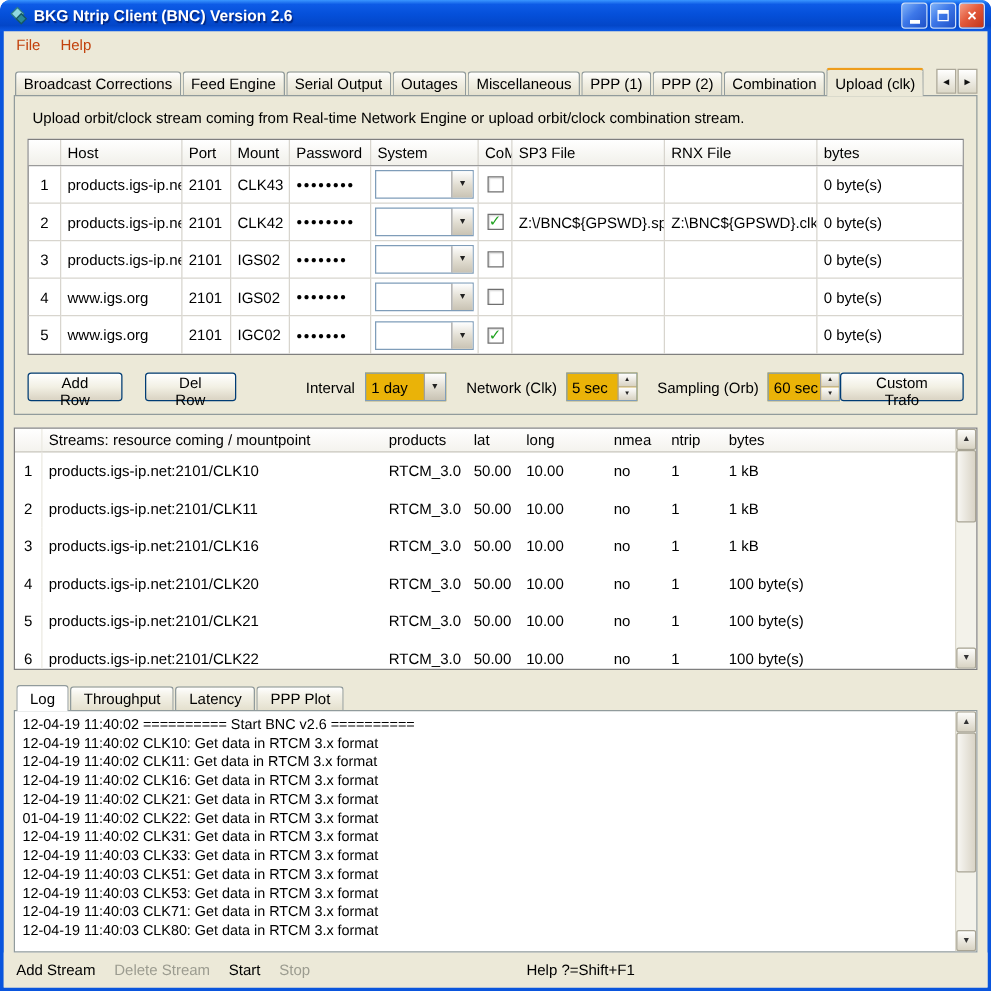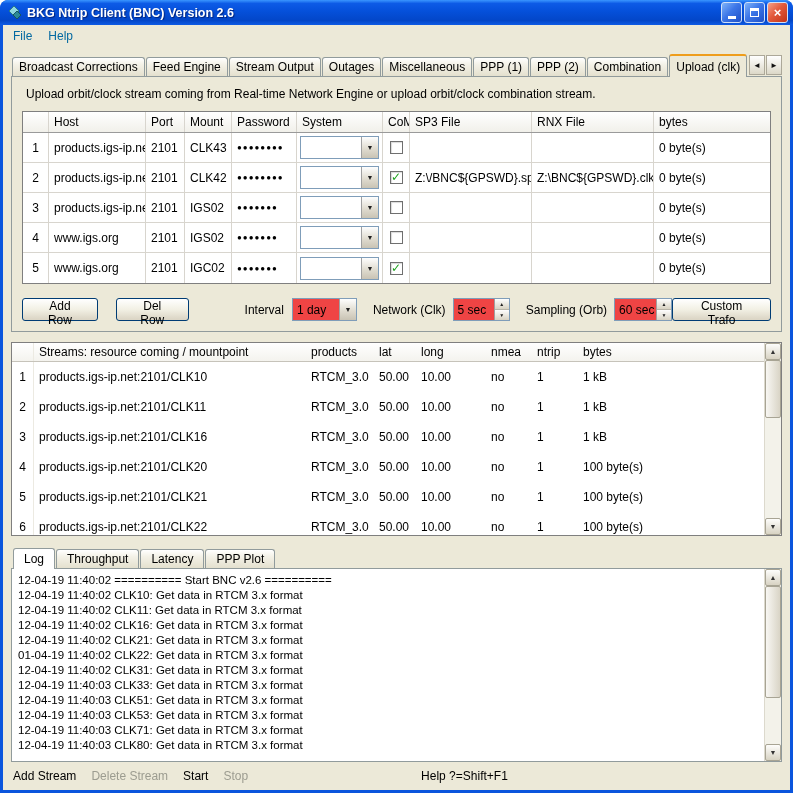--- a/index.html
+++ b/index.html
@@ -44,21 +44,21 @@
   .tb-btn.max i { display:block; width:9px; height:9px; border:1px solid #fff; border-top:3px solid #fff; }
   
   .win-body {
     flex:1; margin:0 3px 3px;
     background:#ECE9D8;
     display:flex; flex-direction:column;
     min-height:0;
   }
   .menubar {
     flex:0 0 21px; display:flex; align-items:center; gap:16px;
-    padding:0 10px; color:#0369a1;
+    padding:0 10px; color:#c2410c;
   }
   .main { flex:1; display:flex; flex-direction:column; padding:6px 8px 0; min-height:0; }
   
   .tabstrip {
     display:flex; align-items:flex-end; height:24px;
     position:relative; z-index:2; padding-left:1px;
   }
   .tab {
     height:19px; display:flex; align-items:center;
     padding:0 6px; margin-right:1px;
@@ -139,21 +139,21 @@
   .xp-btn {
     font-family:inherit; font-size:12px; height:23px; padding:0 13px;
     border:1px solid #003C74; border-radius:3px;
     background:linear-gradient(180deg,#FFFFFF 0%,#F2F0E4 50%,#DCD6C6 95%);
   }
   .xp-btn.second { margin-left:18px; }
   .lbl { white-space:nowrap; }
   .lbl.interval { margin-left:56px; margin-right:8px; }
   .lbl.sampling { margin-left:16px; margin-right:7px; }
   .field {
-    height:23px; background:#ef4444; border:1px solid #7F9DB9;
+    height:23px; background:#eab308; border:1px solid #7F9DB9;
     display:flex; align-items:center;
   }
   .combo-field { width:66px; }
   .spin { width:58px; }
   .field-val { flex:1; padding:0 4px; white-space:nowrap; overflow:hidden; }
   .spin-btns { width:15px; height:100%; display:flex; flex-direction:column; border-left:1px solid #A0A0A0; }
   .spin-btn {
     flex:1; display:flex; align-items:center; justify-content:center;
     font-size:5px; color:#222;
     background:linear-gradient(180deg,#FEFEFE,#D8D2C2);
@@ -260,21 +260,21 @@
     <div class="menubar">
       <span class="menu-item">File</span>
       <span class="menu-item">Help</span>
     </div>
 
     <div class="main">
 
       <div class="tabstrip">
         <span class="tab">Broadcast Corrections</span>
         <span class="tab">Feed Engine</span>
-        <span class="tab">Stream Output</span>
+        <span class="tab">Serial Output</span>
         <span class="tab">Outages</span>
         <span class="tab">Miscellaneous</span>
         <span class="tab">PPP (1)</span>
         <span class="tab">PPP (2)</span>
         <span class="tab">Combination</span>
         <span class="tab active">Upload (clk)</span>
         <span class="tab-arrows">
           <span class="arrow-btn">◄</span>
           <span class="arrow-btn">►</span>
         </span>

